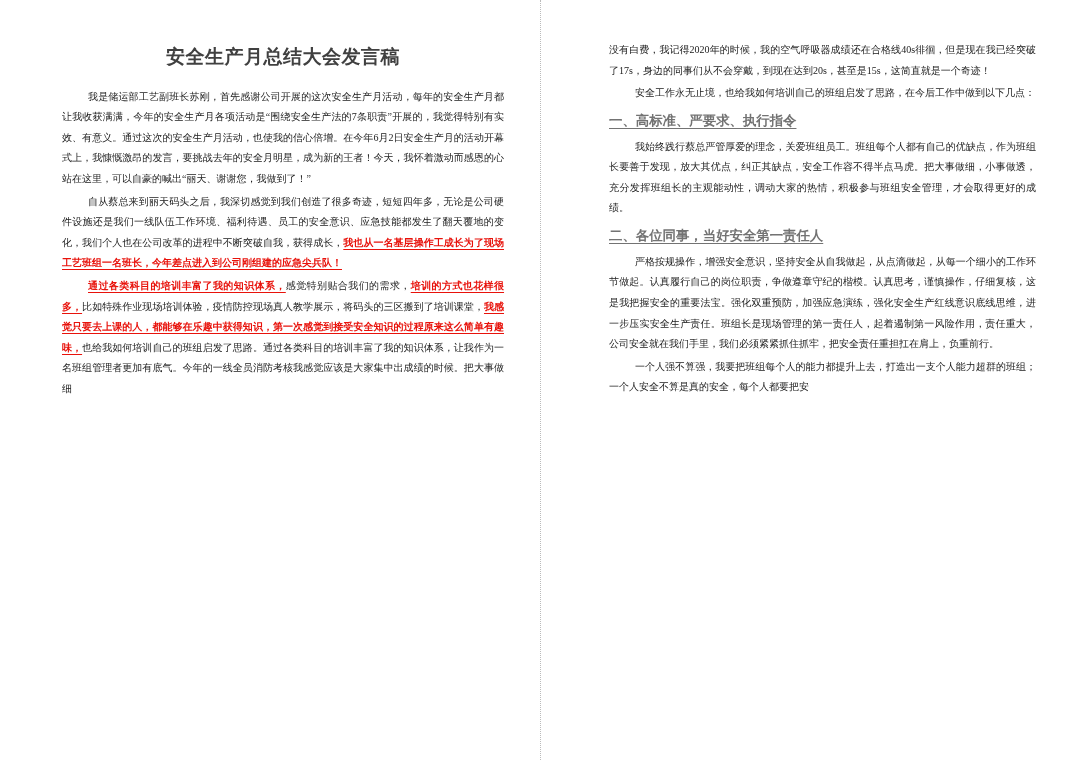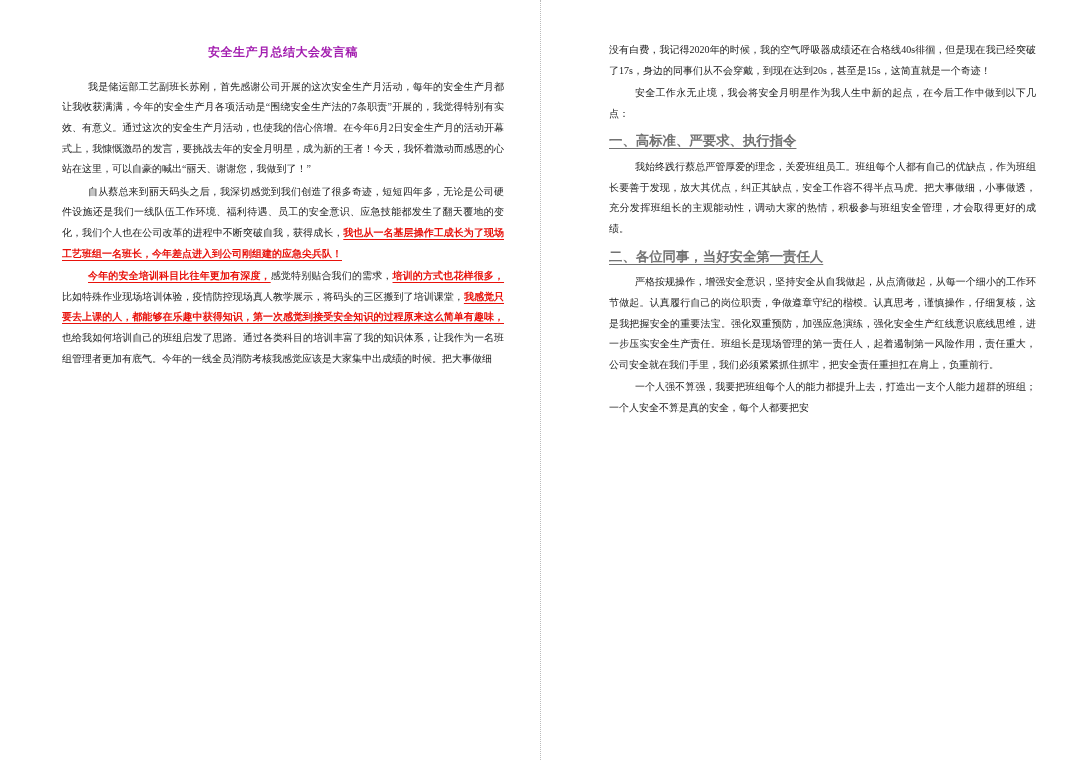--- a/index.html
+++ b/index.html
@@ -30,23 +30,23 @@
     padding-left: 62px;
     padding-right: 36px;
   }
   .col-right {
     padding-left: 68px;
     padding-right: 44px;
     border-left: 1px dotted #bbbbbb;
   }
   .doc-title {
     text-align: center;
-    font-size: 12px;
+    font-size: 19px;
     font-weight: bold;
-    color: #a21caf;
+    color: #404040;
     letter-spacing: 0.5px;
     margin: 8px 0 16px 0;
     line-height: 1.4;
   }
   p.para {
     margin: 0 0 2px 0;
     font-size: 10px;
     line-height: 2.06;
     color: #1b1b1b;
     text-align: justify;
@@ -88,31 +88,31 @@
 
   <div class="column col-left">
 
     <div class="doc-title">安全生产月总结大会发言稿</div>
 
 
     <p class="para indent"><span>我是储运部工艺副班长苏刚，首先感谢公司开展的这次安全生产月活动，每年的安全生产月都让我收获满满，今年的安全生产月各项活动是“围绕安全生产法的7条职责”开展的，我觉得特别有实效、有意义。通过这次的安全生产月活动，也使我的信心倍增。在今年6月2日安全生产月的活动开幕式上，我慷慨激昂的发言，要挑战去年的安全月明星，成为新的王者！今天，我怀着激动而感恩的心站在这里，可以自豪的喊出“丽天、谢谢您，我做到了！”</span></p>
 
     <p class="para indent"><span>自从蔡总来到丽天码头之后，我深切感觉到我们创造了很多奇迹，短短四年多，无论是公司硬件设施还是我们一线队伍工作环境、福利待遇、员工的安全意识、应急技能都发生了翻天覆地的变化，我们个人也在公司改革的进程中不断突破自我，获得成长，</span><span class="red-u">我也从一名基层操作工成长为了现场工艺班组一名班长，今年差点进入到公司刚组建的应急尖兵队！</span></p>
 
-    <p class="para indent"><span class="red-u">今年的安全培训科目比往年更加有深度，</span><span>感觉特别贴合我们的需求，</span><span class="red-u">培训的方式也花样很多，</span><span>比如特殊作业现场培训体验，疫情防控现场真人教学展示，将码头的三区搬到了培训课堂，</span><span class="red-u">我感觉只要去上课的人，都能够在乐趣中获得知识，第一次感觉到接受安全知识的过程原来这么简单有趣味，</span><span>也给我如何培训自己的班组启发了思路。通过各类科目的培训丰富了我的知识体系，让我作为一名班组管理者更加有底气。今年的一线全员消防考核我感觉应该是大家集中出成绩的时候。把大事做细</span></p>
+    <p class="para indent"><span class="red-u">通过各类科目的培训丰富了我的知识体系，</span><span>感觉特别贴合我们的需求，</span><span class="red-u">培训的方式也花样很多，</span><span>比如特殊作业现场培训体验，疫情防控现场真人教学展示，将码头的三区搬到了培训课堂，</span><span class="red-u">我感觉只要去上课的人，都能够在乐趣中获得知识，第一次感觉到接受安全知识的过程原来这么简单有趣味，</span><span>也给我如何培训自己的班组启发了思路。通过各类科目的培训丰富了我的知识体系，让我作为一名班组管理者更加有底气。今年的一线全员消防考核我感觉应该是大家集中出成绩的时候。把大事做细</span></p>
 
   </div>
 
   <div class="column col-right">
 
     <div class="spacer-top"></div>
 
     <p class="para noindent">没有白费，我记得2020年的时候，我的空气呼吸器成绩还在合格线40s徘徊，但是现在我已经突破了17s，身边的同事们从不会穿戴，到现在达到20s，甚至是15s，这简直就是一个奇迹！</p>
 
-    <p class="para indent">安全工作永无止境，我会将安全月明星作为我人生中新的起点，在今后工作中做到以下几点：</p>
+    <p class="para indent">安全工作永无止境，也给我如何培训自己的班组启发了思路，在今后工作中做到以下几点：</p>
 
     <h3 class="heading">一、高标准、严要求、执行指令</h3>
 
     <p class="para indent">我始终践行蔡总严管厚爱的理念，关爱班组员工。班组每个人都有自己的优缺点，作为班组长要善于发现，放大其优点，纠正其缺点，安全工作容不得半点马虎。把大事做细，小事做透，充分发挥班组长的主观能动性，调动大家的热情，积极参与班组安全管理，才会取得更好的成绩。</p>
 
     <h3 class="heading">二、各位同事，当好安全第一责任人</h3>
 
     <p class="para indent">严格按规操作，增强安全意识，坚持安全从自我做起，从点滴做起，从每一个细小的工作环节做起。认真履行自己的岗位职责，争做遵章守纪的楷模。认真思考，谨慎操作，仔细复核，这是我把握安全的重要法宝。强化双重预防，加强应急演练，强化安全生产红线意识底线思维，进一步压实安全生产责任。班组长是现场管理的第一责任人，起着遏制第一风险作用，责任重大，公司安全就在我们手里，我们必须紧紧抓住抓牢，把安全责任重担扛在肩上，负重前行。</p>
 
 

